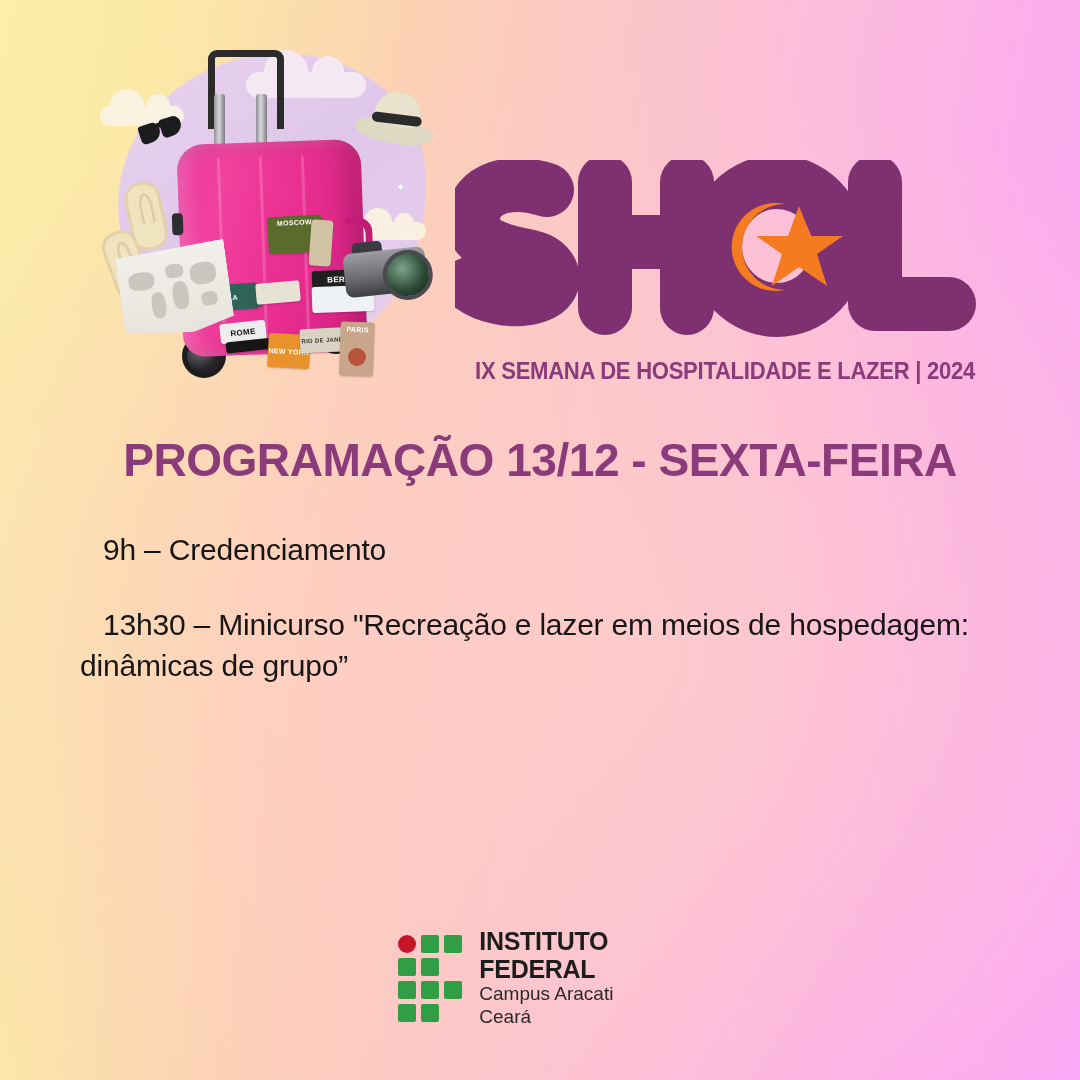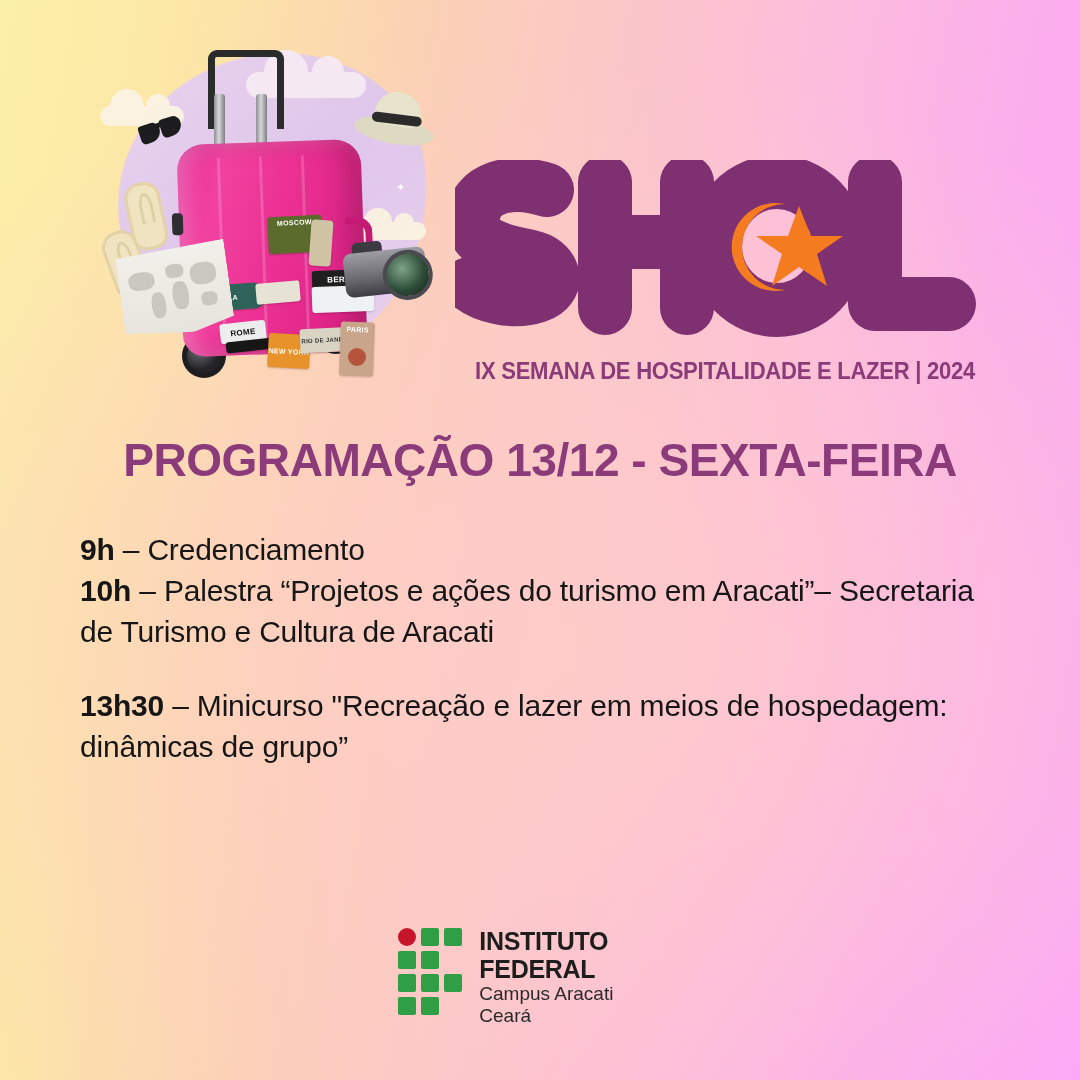--- a/index.html
+++ b/index.html
@@ -107,25 +107,25 @@
   
   .headline{
     position:absolute;left:0;top:432px;width:1080px;text-align:center;
     color:#8B3A7A;font-weight:bold;font-size:47px;letter-spacing:-0.5px;
     transform:scaleX(.98);
   }
 
   
   .schedule{position:absolute;left:80px;top:530px;width:920px;color:#161616;}
   .sched-line{font-size:30px;line-height:1.36;margin:0;letter-spacing:-0.2px;}
-  .sched-line .t{font-weight:bold;}
+  .sched-line .t{font-weight:normal;margin-left:23px;}
   .gap{height:34px;}
 
   
-  .iflogo{position:absolute;left:398px;top:928px;width:330px;height:100px;display:flex;}
+  .iflogo{position:absolute;left:398px;top:928px;width:330px;height:100px;display:flex;align-items:center;}
   .ifgrid{position:relative;width:66px;height:86px;}
   .cell{position:absolute;width:18px;height:18px;background:#2F9E45;border-radius:2px;}
   .cell.red{background:#C7152A;border-radius:50%;}
   .iftext{margin-left:16px;}
   .if-top{font-weight:bold;font-size:25px;color:#1d1d1d;letter-spacing:-0.3px;line-height:1.1;}
   .if-sub{font-size:19px;color:#2a2a2a;line-height:1.18;}
 </style>
 </head>
 <body>
 
@@ -220,23 +220,20 @@
     </svg>
     <div class="event-sub">IX SEMANA DE HOSPITALIDADE E LAZER | 2024</div>
   </div>
 
   <div class="headline">PROGRAMAÇÃO 13/12 - SEXTA-FEIRA</div>
 
   <div class="schedule">
     <p class="sched-line">
       <span class="t">9h</span><span> – </span><span>Credenciamento</span>
     </p>
-    <p class="sched-line">
-      <span class="t">10h</span><span> – </span><span>Palestra “Projetos e ações do turismo em Aracati”– Secretaria de Turismo e Cultura de Aracati</span>
-    </p>
 
     <div class="gap"></div>
 
     <p class="sched-line">
       <span class="t">13h30</span><span> – </span><span>Minicurso "Recreação e lazer em meios de hospedagem: dinâmicas de grupo”</span>
     </p>
   </div>
 
   <div class="iflogo">
     <div class="ifgrid">

